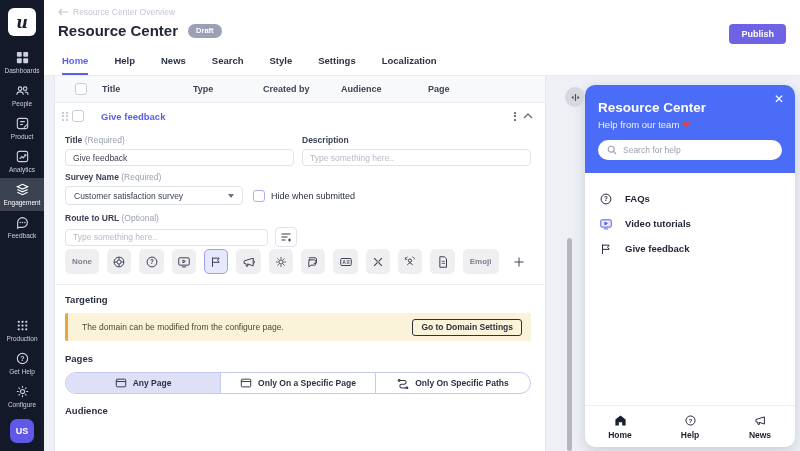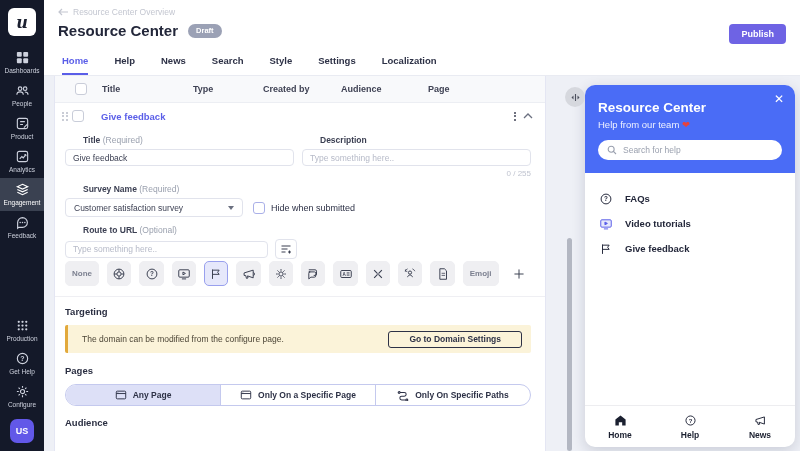--- a/index.html
+++ b/index.html
@@ -43,21 +43,21 @@
   .rowhead { height:26px; display:grid; grid-template-columns:10px 12px 17px 1fr 16px 22px; align-items:center; padding-left:7px; }
   .rowlink { font-size:9.5px; font-weight:bold; color:#5a5ee8; cursor:pointer; }
   .kebab { display:flex; flex-direction:column; gap:1.5px; align-items:center; cursor:pointer; }
   .kebab i { width:2px; height:2px; background:#3f4254; border-radius:50%; }
   .dragdots { display:grid; grid-template-columns:2px 2px; gap:1.5px; cursor:grab; }
   .dragdots i { width:2px; height:2px; background:#b9bdc9; border-radius:50%; }
 
   .form { padding:2px 14px 0 10px; }
   .frow { display:flex; gap:8px; }
   .fcol { flex:1; }
-  .flabel { font-size:8.5px; font-weight:bold; color:#3b3f52; margin:4px 18px 4px; }
+  .flabel { font-size:8.5px; font-weight:bold; color:#3b3f52; margin:4px 0 4px; }
   .flabel .opt { font-weight:normal; color:#9aa0ae; }
   .flabel.accent { color:#5a5ee8; }
   .tinput { height:17px; border:1px solid #e1e3ec; border-radius:4px; font-size:8.5px; color:#3b3f52;
             display:flex; align-items:center; padding:0 7px; background:#fff; cursor:text; }
   .tinput.ph { color:#b6bac8; }
   .counter { text-align:right; font-size:8px; color:#c0c4d0; margin-top:3px; }
   .selectbox { width:178px; height:19px; border:1px solid #e1e3ec; border-radius:4px; font-size:8.5px; color:#3b3f52;
                display:flex; align-items:center; justify-content:space-between; padding:0 8px; cursor:pointer; background:#fff; }
   .caret { width:0; height:0; border-left:3.5px solid transparent; border-right:3.5px solid transparent; border-top:4px solid #6b7080; }
   .hiderow { display:flex; align-items:center; gap:6px; margin-left:10px; }
@@ -75,21 +75,21 @@
   .ibtn.selected { background:#e6e8fb; border-color:#99a0ee; }
   .ibtn.bare { background:transparent; border-color:transparent; }
   .ibtn svg { width:14px; height:14px; }
 
   .divider { height:1px; background:#efeff3; margin:10px -14px 0 -10px; }
   .h2 { font-size:9.5px; font-weight:bold; color:#2b2f42; margin:9px 0 8px; }
   .warn { background:#fbf3d9; border-left:3px solid #e2a93b; border-radius:2px; height:28px; display:flex;
           align-items:center; justify-content:space-between; padding:0 9px 0 14px; }
   .warntext { font-size:8.5px; color:#4d4637; }
   .warnbtn { height:17px; border:1px solid #2d3146; border-radius:3px; background:transparent; font-size:8.5px;
-             font-weight:bold; color:#2d3146; padding:0 20px; cursor:pointer; }
+             font-weight:bold; color:#2d3146; padding:0 8px; cursor:pointer; }
 
   .seg { display:flex; border:1px solid #c4c9ee; border-radius:11px; height:22px; overflow:hidden; background:#fff; }
   .segcell { flex:1; display:flex; align-items:center; justify-content:center; gap:6px; font-size:8.5px; font-weight:bold;
              color:#2d3146; border-right:1px solid #c4c9ee; cursor:pointer; }
   .segcell:last-child { border-right:none; }
   .segcell.selected { background:#dde0f7; }
   .segcell svg { width:12px; height:12px; }
 
   
   .vscroll { position:absolute; left:567px; top:238px; width:5px; height:213px; background:#b3b7c2; border-radius:3px; z-index:3; cursor:pointer; }
@@ -271,21 +271,20 @@
     <div class="form">
 
       <div class="frow">
         <div class="fcol">
           <div class="flabel"><span>Title</span> <span class="opt">(Required)</span></div>
           <div class="tinput">Give feedback</div>
         </div>
         <div class="fcol">
           <div class="flabel">Description</div>
           <div class="tinput ph">Type something here..</div>
-          <div class="counter">0 / 255</div>
         </div>
       </div>
 
       <div class="flabel" style="margin-top:6px"><span>Survey Name</span> <span class="opt">(Required)</span></div>
       <div style="display:flex; align-items:center;">
         <div class="selectbox">
           <span>Customer satisfaction survey</span>
           <span class="caret"></span>
         </div>
         <div class="hiderow">

